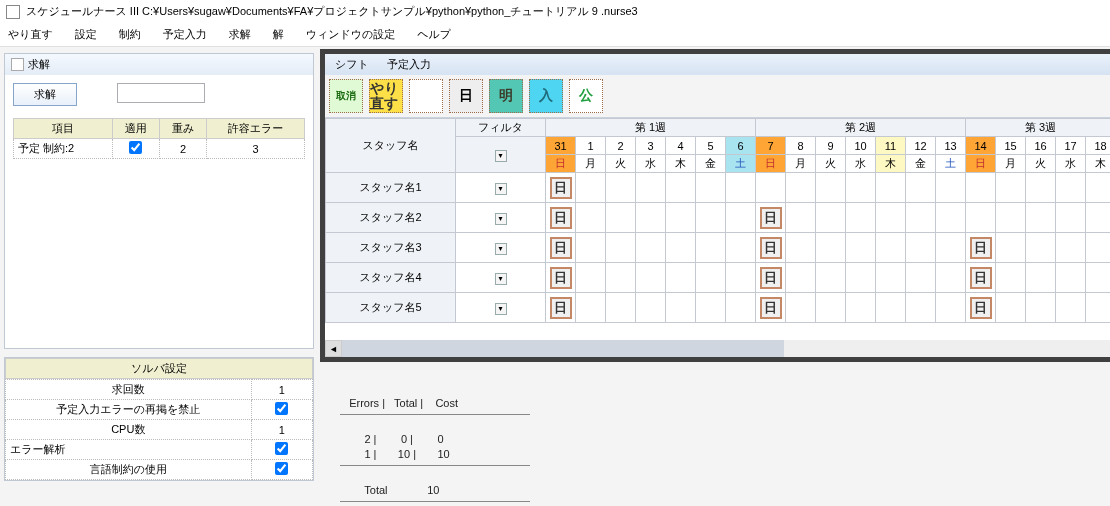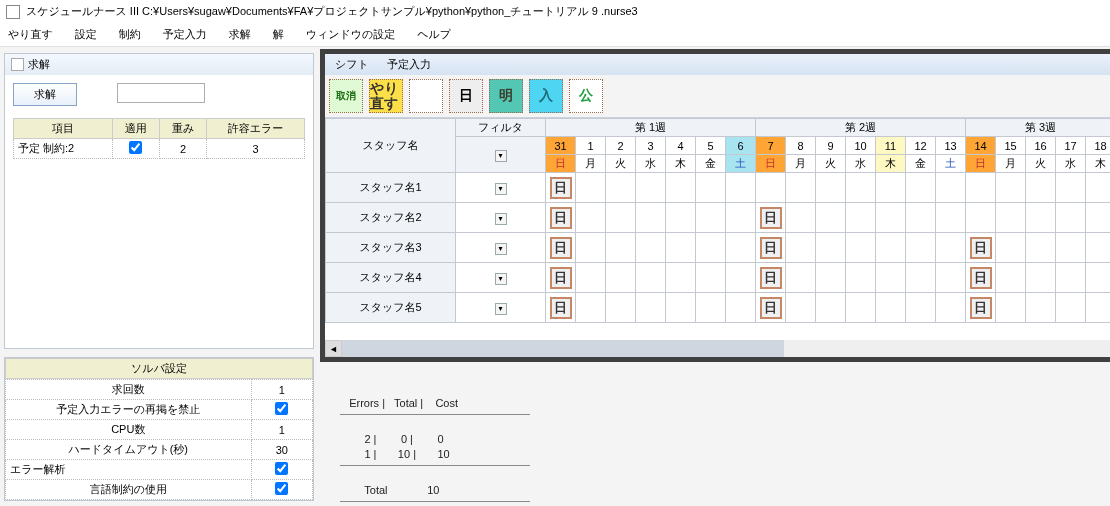--- a/index.html
+++ b/index.html
@@ -126,24 +126,20 @@
             </tr>
             <tr class="solver-row">
               <td style="text-align:center;width:200px">予定入力エラーの再掲を禁止</td>
               <td style="width:50px;text-align:center"><input type="checkbox" class="chk" checked="" style=""></td>
             </tr>
             <tr class="solver-row">
               <td style="text-align:center;width:200px">CPU数</td>
               <td style="width:50px;text-align:center"><span>1</span></td>
             </tr>
             <tr class="solver-row">
-              <td style="text-align:center;width:200px">ハードタイムアウト(秒)</td>
-              <td style="width:50px;text-align:center"><span>30</span></td>
-            </tr>
-            <tr class="solver-row">
               <td style="text-align:left;width:200px">エラー解析</td>
               <td style="width:50px;text-align:center"><input type="checkbox" class="chk" checked="" style=""></td>
             </tr>
             <tr class="solver-row">
               <td style="text-align:center;width:200px">言語制約の使用</td>
               <td style="width:50px;text-align:center"><input type="checkbox" class="chk" checked="" style=""></td>
             </tr>
           </tbody>
         </table>
     </div>

